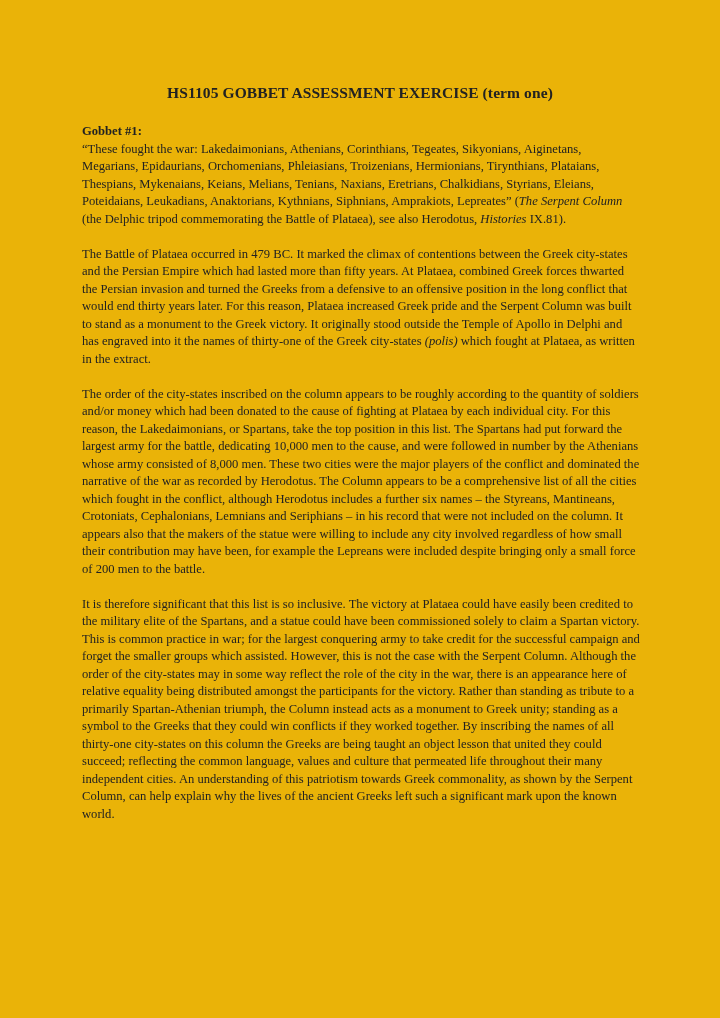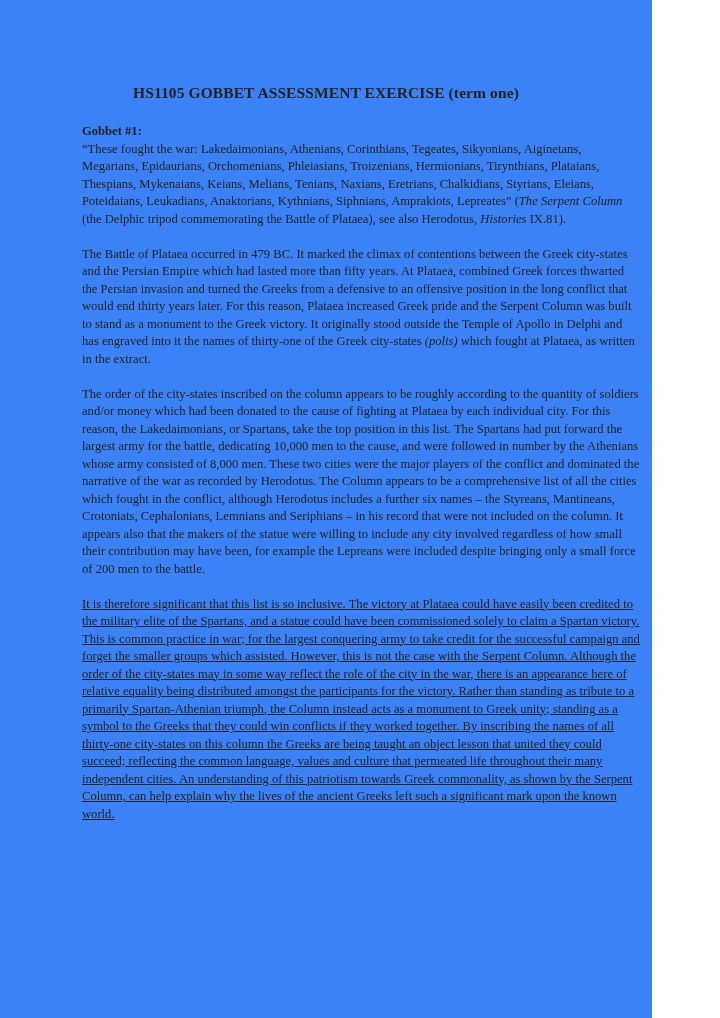--- a/index.html
+++ b/index.html
@@ -1,23 +1,23 @@
 <!DOCTYPE html>
 <html><head>
 <meta charset="utf-8">
 <style>
   html, body {
     margin: 0;
     padding: 0;
     background: #ffffff;
   }
   .page {
-    width: 652px;
+    width: 720px;
     height: 1018px;
-    background: #3b82f6;
+    background: #eab308;
     color: #222222;
     font-family: "Liberation Serif", serif;
     overflow: hidden;
     box-sizing: border-box;
   }
   .doc-title {
     margin: 0;
     padding-top: 84px;
     text-align: center;
     font-size: 15.5px;
@@ -36,21 +36,20 @@
     margin: 0;
     font-weight: bold;
     font-size: 12.6px;
     line-height: 17.5px;
   }
   .para {
     margin: 0 0 17.5px 0;
   }
   .para:last-child {
     margin-bottom: 0;
-    text-decoration: underline;
   }
   em { }
 </style>
 </head>
 <body>
 
 <div class="page">
 
   <h1 class="doc-title">HS1105 GOBBET ASSESSMENT EXERCISE (term one)</h1>
 

